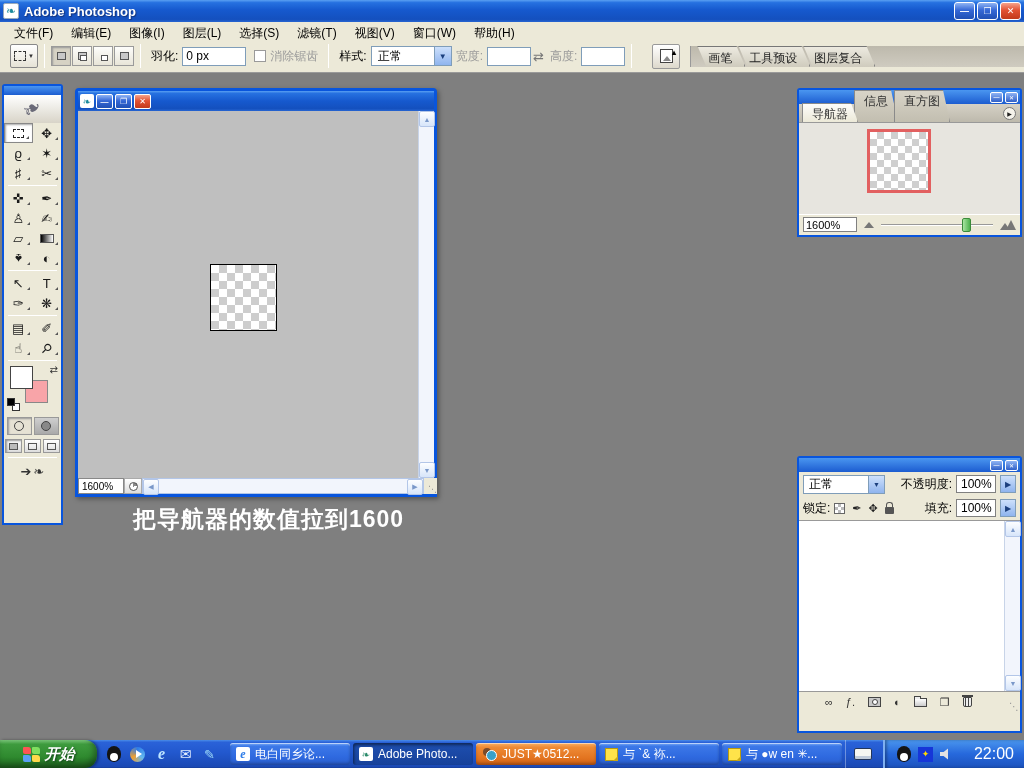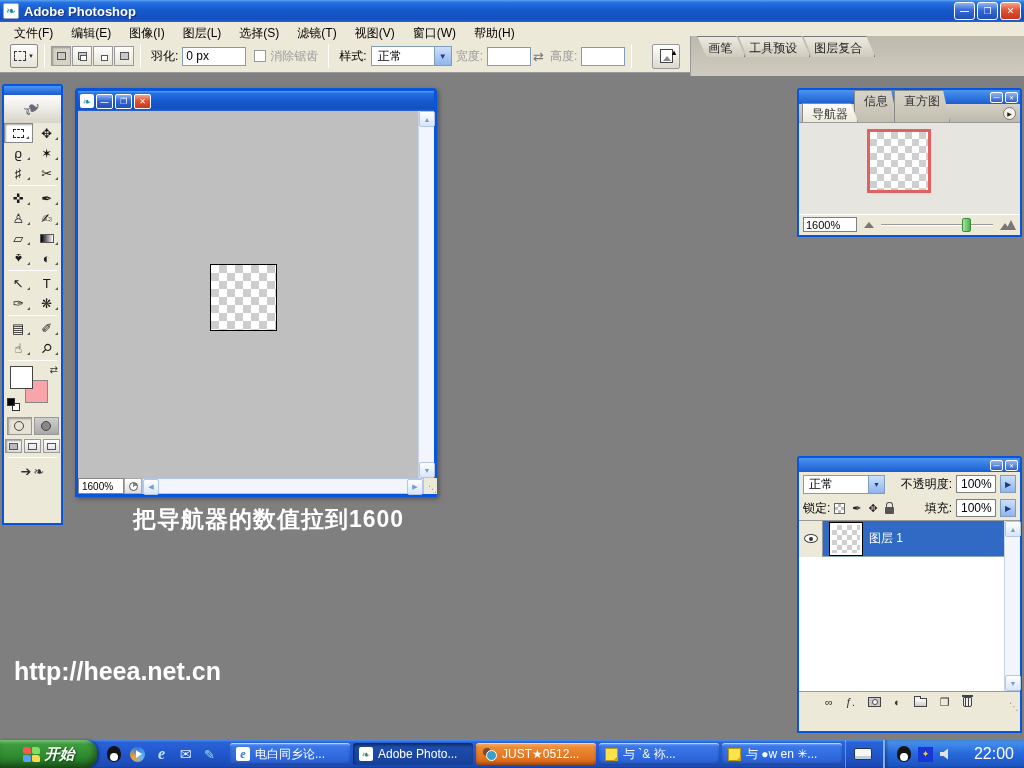--- a/index.html
+++ b/index.html
@@ -36,21 +36,21 @@
 .opt-input.small{width:44px}
 .checkbox{width:12px;height:12px;border:1px solid #9a9a9a;background:#fff;margin-left:8px}
 .combo{display:flex;height:20px;border:1px solid #7F9DB9;background:#fff;align-items:center}
 .combo .val{padding:0 6px;min-width:62px}
 .combo .cbtn{width:17px;height:18px;border-left:1px solid #7F9DB9;background:linear-gradient(#CDE0FB,#8FB4EE);color:#1b3f7d;font-size:8px;display:flex;align-items:center;justify-content:center}
 .swap-ic{color:#777;font-size:13px;margin:0 2px}
 .fb-btn{width:28px;height:25px;border:1px solid #999;background:linear-gradient(#fff,#ddd9cc);border-radius:2px;display:flex;align-items:center;justify-content:center;margin-left:14px;position:relative}
 .fb-pg{width:13px;height:14px;background:#fff;border:1px solid #444;position:relative}
 .fb-pg::after{content:"";position:absolute;left:2px;top:6px;border-left:4px solid transparent;border-right:4px solid transparent;border-bottom:5px solid #888}
 .fb-cur{position:absolute;right:3px;top:2px;color:#000;font-size:9px}
-.palette-well{margin-left:10px;height:40px;flex:1;display:flex;background:linear-gradient(#BDB9AC,#CFCBC0);padding-left:6px;border-left:1px solid #999}
+.palette-well{margin-left:10px;height:21px;flex:1;display:flex;background:linear-gradient(#BDB9AC,#CFCBC0);padding-left:6px;border-left:1px solid #999}
 .pw-tab{height:21px;padding:3px 12px 0 10px;margin-right:-7px;font-size:12px;color:#222;background:linear-gradient(#EDEAE0,#CFCBBD);border:1px solid #777;border-bottom:none;clip-path:polygon(0 0,calc(100% - 9px) 0,100% 100%,9px 100%)}
 
 
 .workspace{position:absolute;top:80px;left:0;width:1024px;height:660px;background:#7f7f7f}
 
 
 .toolbox{position:absolute;left:2px;top:4px;width:61px;height:441px;background:#ECE9D8;border:2px solid #0855DD;border-radius:3px 3px 0 0}
 .tb-titlebar{height:9px;background:linear-gradient(180deg,#4A96F0,#1C5CD0)}
 .tb-logo{height:28px;display:flex;align-items:center;justify-content:center;background:linear-gradient(#fff,#D8D4C8);color:#6a6a78;font-size:22px}
 .tb-logo span{transform:rotate(-35deg)}
@@ -424,21 +424,20 @@
             <span class="htrack"></span>
             <span class="sbtn">▶</span>
           </span>
           <span class="corner">⋱</span>
         </div>
       </div>
     </div>
 
     <div class="caption">把导航器的数值拉到1600</div>
 
-    <div class="watermark">http://heea.net.cn</div>
 
     <div class="panel navigator">
       <div class="p-titlebar">
         <span class="pbtn">—</span>
         <span class="pbtn">✕</span>
       </div>
       <div class="ptabs">
         <span class="ptab active">导航器</span>
         <span class="ptab">信息</span>
         <span class="ptab">直方图</span>
@@ -480,27 +479,20 @@
           <span class="lk-checker"></span>
           <span class="lk-g">✒</span>
           <span class="lk-g">✥</span>
           <span class="lk-lock"></span>
         </span>
         <span class="lp-label">填充:</span>
         <span class="val-box">100%</span>
         <span class="spin">▶</span>
       </div>
       <div class="lp-list">
-        <div class="layer-row">
-          <span class="eye-cell">
-              <span class="eye"></span>
-            </span>
-          <span class="layer-thumb"></span>
-          <span class="layer-name">图层 1</span>
-        </div>
         <div class="lp-scroll">
           <span class="sbtn">▲</span>
           <span class="sbtn bot">▼</span>
         </div>
       </div>
       <div class="lp-bottom">
         <span class="bt-ic">∞</span>
         <span class="bt-ic">ƒ.</span>
         <span class="mask-ic">
             <i></i>

